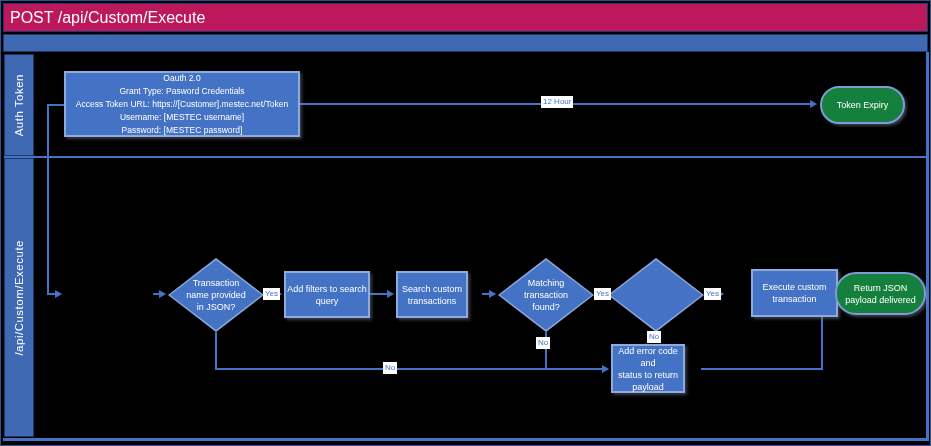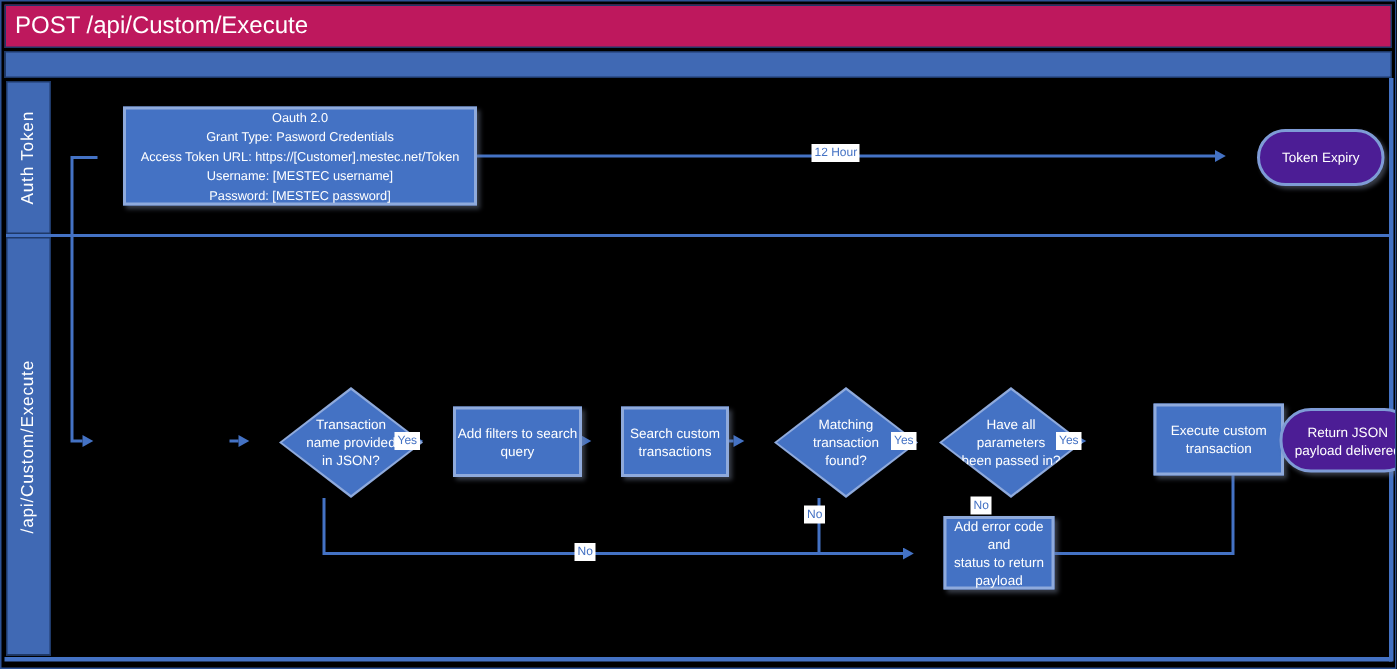--- a/index.html
+++ b/index.html
@@ -33,42 +33,42 @@
   .node{
     position:absolute;color:#fff;text-align:center;white-space:pre-line;
     display:flex;align-items:center;justify-content:center;
     font-size:9px;line-height:12px;box-sizing:border-box;
   }
   .rect{
     background:#4472c4;border:2px solid #8faadc;
     box-shadow:2px 2px 3px rgba(125,135,160,.45);
   }
   .stadium{
-    background:#4c1d95;border:2px solid #7e9bd6;
+    background:#15803d;border:2px solid #7e9bd6;
     box-shadow:2px 2px 3px rgba(125,135,160,.45);
   }
   .oauth{font-size:8.5px;line-height:13px;}
   .diamond{
     position:absolute;display:flex;align-items:center;justify-content:center;
     clip-path:polygon(50% 0,100% 50%,50% 100%,0 50%);background:#8faadc;
   }
   .diamond .fill{
     position:absolute;inset:2px;
     clip-path:polygon(50% 0,100% 50%,50% 100%,0 50%);background:#4472c4;
   }
   .diamond .txt{
     position:relative;z-index:1;color:#fff;font-size:9px;line-height:12px;
     text-align:center;white-space:pre-line;
   }
   .edge-label{
     position:absolute;background:#fff;color:#4472c4;
     font-size:8px;line-height:10px;padding:1px 2px;white-space:nowrap;z-index:3;
   }
   svg.connectors{position:absolute;left:0;top:0;width:931px;height:446px;z-index:1;}
-  .node,.diamond{z-index:2;margin-left:18px;}
+  .node,.diamond{z-index:2;}
 </style>
 </head>
 <body>
 
 <div class="canvas">
 
   <div class="title-bar">
     <span>POST /api/Custom/Execute</span>
   </div>
 
@@ -134,23 +134,20 @@
 
   <div class="diamond" style="left:497px;top:257px;width:96px;height:74px;">
     <div class="fill"></div>
     <div class="txt">Matching
 transaction
 found?</div>
   </div>
 
   <div class="diamond" style="left:607px;top:257px;width:96px;height:74px;">
     <div class="fill"></div>
-    <div class="txt">Have all
-parameters
-been passed in?</div>
   </div>
 
   <div class="node rect" style="left:750px;top:268px;width:87px;height:48px;">Execute custom
 transaction</div>
 
   <div class="node stadium" style="left:834px;top:271px;width:91px;height:43px;border-radius:21px;">Return JSON
 payload delivered</div>
 
   <div class="node rect" style="left:610px;top:343px;width:74px;height:49px;">Add error code and
 status to return

